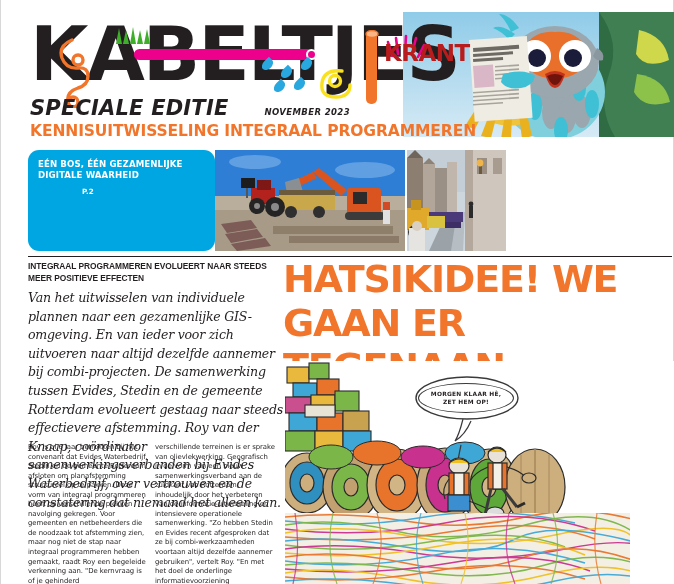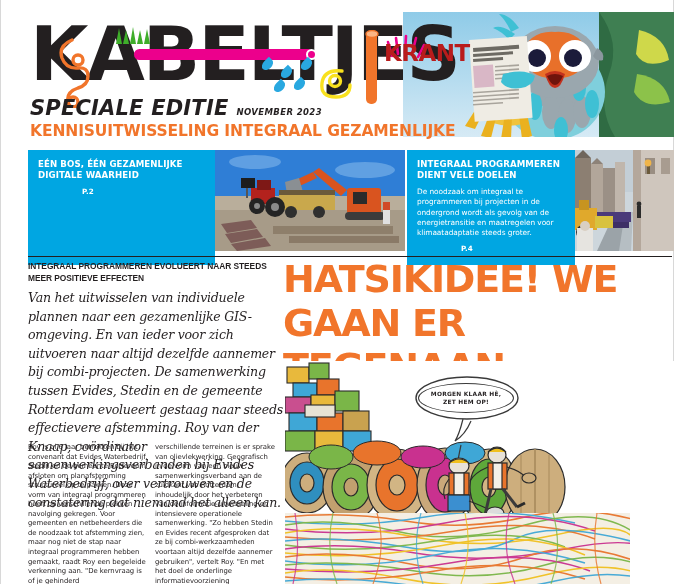--- a/index.html
+++ b/index.html
@@ -70,21 +70,21 @@
     display: flex; align-items: flex-end; gap: 8px; font-style: italic;
   }
   .speciale {
     font-family: "DejaVu Sans", sans-serif;
     font-weight: 700; font-size: 21px; letter-spacing: .2px;
     color: #231f20;
   }
   .issue-date {
     font-family: "DejaVu Sans", sans-serif;
     font-weight: 700; font-size: 8.5px; letter-spacing: .4px;
-    color: #231f20; padding-bottom: 3px;
+    color: #231f20; padding-bottom: 3px; margin-left: 28px;
   }
   .kennis {
     position: absolute; left: 30px; top: 122px;
     font-family: "DejaVu Sans", sans-serif;
     font-weight: 700; font-size: 15.5px; letter-spacing: -.1px;
     color: #f1752b;
   }
 
   
   .owl-photo {
@@ -99,21 +99,22 @@
     font-weight: 700; font-size: 23px; letter-spacing: -.5px;
     color: #b91c1c; z-index: 6;
   }
 
   
   #teasers { position: absolute; left: 0; top: 150px; width: 674px; height: 104px; }
   .teaser { position: absolute; top: 0; height: 101px; display: flex; }
   .teaser-box {
     background: #00a6e2; color: #fff;
     padding: 9px 10px 6px 10px;
-    height: 115px;
+    height: 101px;
+    border-radius: 11px;
   }
   .teaser-head {
     font-family: "DejaVu Sans", sans-serif;
     font-weight: 700; font-size: 8.6px; line-height: 11px;
     letter-spacing: .1px; margin-bottom: 6px;
   }
   .teaser-body {
     font-family: "DejaVu Sans", sans-serif;
     font-size: 7.4px; line-height: 10.3px; letter-spacing: -.05px;
   }
@@ -321,21 +322,21 @@
           <path d="M26 28 L30 12"></path>
             <path d="M32 31 L38 19"></path>
         </g>
       </svg>
     </div>
 
     <div class="subtitle-row">
       <span class="speciale">SPECIALE EDITIE</span>
       <span class="issue-date">NOVEMBER 2023</span>
     </div>
-    <div class="kennis">KENNISUITWISSELING INTEGRAAL GEZAMENLIJKE</div>
+    <div class="kennis">KENNISUITWISSELING INTEGRAAL PROGRAMMEREN</div>
   </div>
 
   <div id="teasers">
 
     <div class="teaser" id="teaser-1">
       <div class="teaser-box">
         <div class="teaser-head">EÉN BOS, ÉÉN GEZAMENLIJKE DIGITALE WAARHEID</div>
         <div class="teaser-page">P.2</div>
       </div>
       <div class="teaser-photo">
@@ -382,25 +383,20 @@
           </g>
           <rect x="58" y="76" width="120" height="8" fill="#8e7f6b"></rect>
           <rect x="74" y="86" width="110" height="7" fill="#8a7a67"></rect>
           <rect x="168" y="52" width="7" height="22" fill="#e0e0e0"></rect>
           <rect x="168" y="52" width="7" height="8" fill="#d14a28"></rect>
         </svg>
       </div>
     </div>
 
     <div class="teaser" id="teaser-2">
-      <div class="teaser-box">
-        <div class="teaser-head">INTEGRAAL PROGRAMMEREN DIENT VELE DOELEN</div>
-        <div class="teaser-body">De noodzaak om integraal te programmeren bij projecten in de ondergrond wordt als gevolg van de energietransitie en maatregelen voor klimaatadaptatie steeds groter.</div>
-        <div class="teaser-page">P.4</div>
-      </div>
       <div class="teaser-photo">
         <svg width="99" height="101" viewBox="0 0 99 101">
           <rect width="99" height="101" fill="#cdd6dc"></rect>
           <rect width="99" height="42" fill="#c3ced6"></rect>
 
           <rect x="58" y="0" width="41" height="101" fill="#cfc6bd"></rect>
           <rect x="58" y="0" width="8" height="101" fill="#b4a79b"></rect>
           <rect x="70" y="8" width="10" height="16" fill="#9a8e82"></rect>
           <rect x="86" y="8" width="9" height="16" fill="#a89c90"></rect>
 

